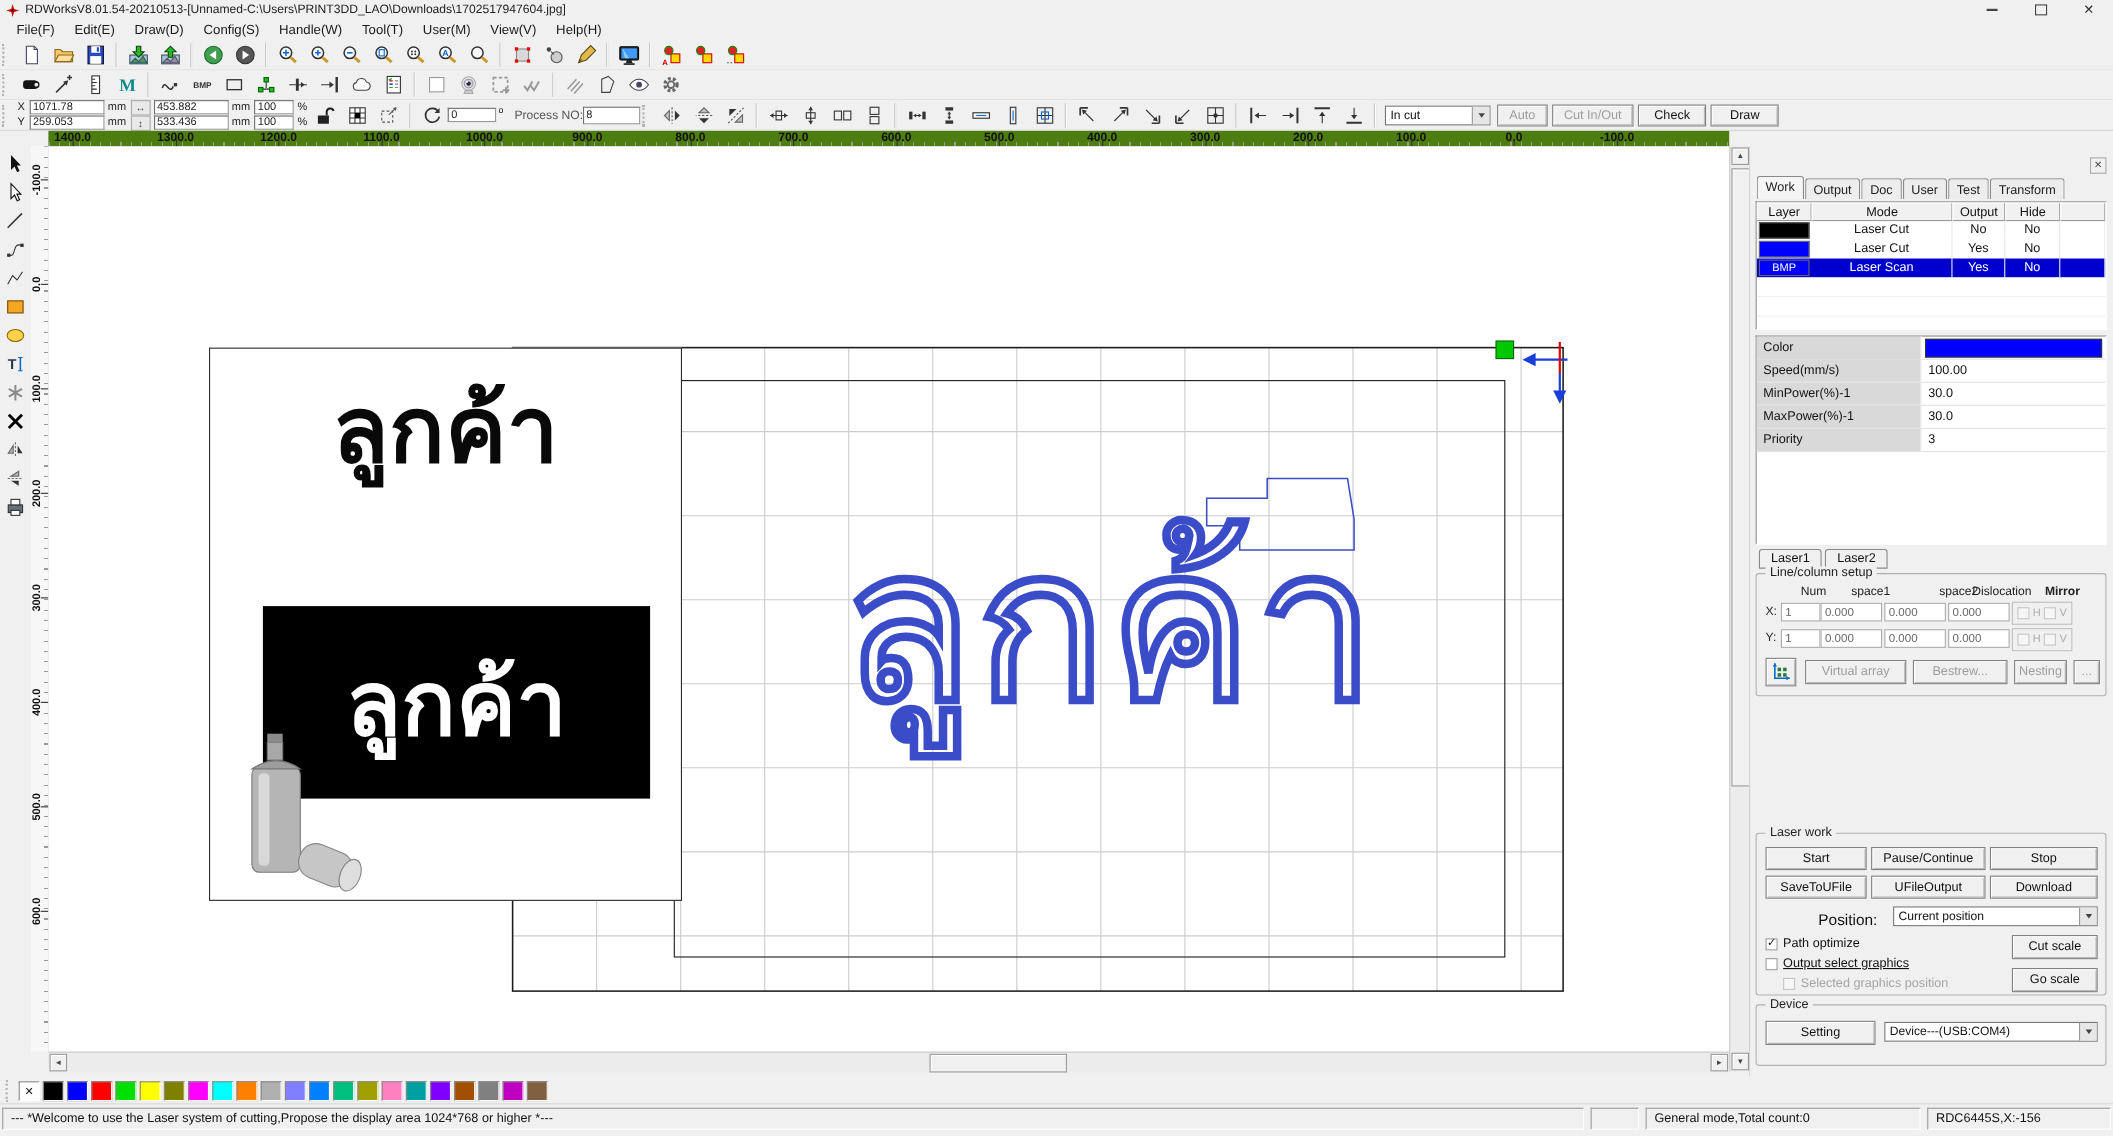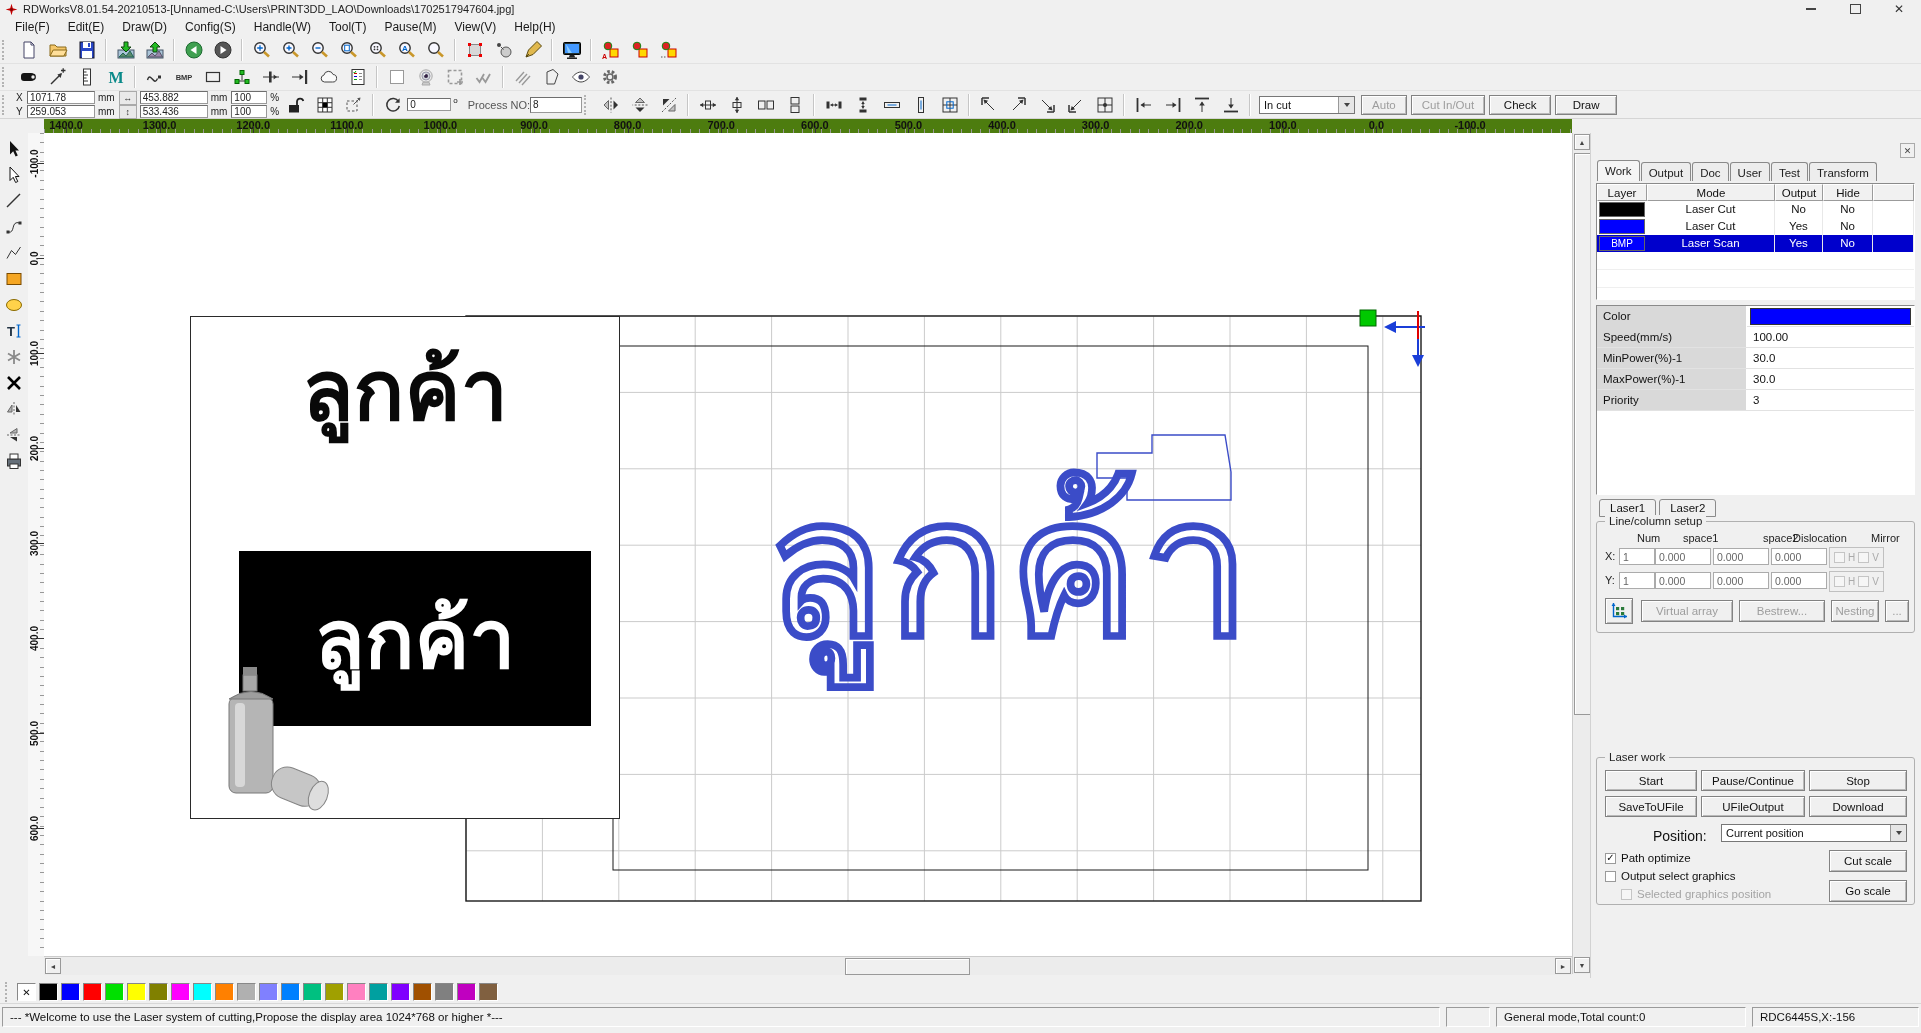--- a/index.html
+++ b/index.html
@@ -194,21 +194,21 @@
     </div>
   </div>
 
   <div class="menubar">
       <span class="menu-item">File(F)</span>
       <span class="menu-item">Edit(E)</span>
       <span class="menu-item">Draw(D)</span>
       <span class="menu-item">Config(S)</span>
       <span class="menu-item">Handle(W)</span>
       <span class="menu-item">Tool(T)</span>
-      <span class="menu-item">Pause(M)</span>
+      <span class="menu-item">User(M)</span>
       <span class="menu-item">View(V)</span>
       <span class="menu-item">Help(H)</span>
     </div>
 
   <div class="tb tb1">
       <div class="vhandle"></div>
       <span class="tile">
         <svg viewBox="0 0 20 20">
           <path d="M5 2h7l3 3v13H5z" fill="#fff" stroke="#446"></path>
           <path d="M12 2v3h3" fill="none" stroke="#446"></path>
@@ -1035,21 +1035,21 @@
         <span class="ltab">Laser2</span>
       </div>
 
     <div class="grp g-lc">
       <span class="grp-title">Line/column setup</span>
       <div id="lc-body">
           <span class="lc-head" style="left: 40px;">Num</span>
           <span class="lc-head" style="left: 86px;">space1</span>
           <span class="lc-head" style="left: 148px; margin-left: 18px;">space2</span>
           <span class="lc-head" style="left: 196px;">Dislocation</span>
-          <span class="lc-head" style="left: 274px;">Mirror</span>
+          <span class="lc-head" style="left: 262px; font-weight: bold;">Mirror</span>
           <span class="lc-lbl" style="left: 8px; top: 28px;">X:</span>
           <input class="ip-flat" value="1" style="left: 22px; top: 26px; width: 28px;">
           <input class="ip-flat" value="0.000" style="left: 58px; top: 26px; width: 48px;">
           <input class="ip-flat" value="0.000" style="left: 116px; top: 26px; width: 48px;">
           <input class="ip-flat" value="0.000" style="left: 174px; top: 26px; width: 48px;">
           <span class="mirror-box" style="left: 232px; top: 25px;">
             <span class="cb dis"></span>
             <span>H</span>
             <span class="cb dis"></span>
             <span>V</span>
@@ -1097,33 +1097,43 @@
           <div class="combo lw-combo">
             <span class="cval">Current position</span>
             <span class="dd">
               <i></i>
             </span>
           </div>
           <div class="chk-row" style="left: 8px; top: 94px;">
             <span class="cb">✓</span>
             <span>Path optimize</span>
           </div>
-          <div class="chk-row" style="left: 8px; top: 112px;">
+          <div class="chk-row" style="left: 8px; top: 112px; text-decoration: underline;">
             <span class="cb"></span>
             <span>Output select graphics</span>
           </div>
           <div class="chk-row dis" style="left: 24px; top: 130px;">
             <span class="cb dis"></span>
             <span>Selected graphics position</span>
           </div>
           <div class="btn" style="position: absolute; left: 232px; top: 92px; width: 78px; height: 22px;">Cut scale</div>
           <div class="btn" style="position: absolute; left: 232px; top: 122px; width: 78px; height: 22px;">Go scale</div>
         </div>
     </div>
 
+    <div class="grp g-dev">
+      <span class="grp-title">Device</span>
+      <div class="btn" style="position:absolute;left:8px;top:14px;width:100px;height:22px">Setting</div>
+      <div class="combo" style="position:absolute;left:116px;top:15px;width:194px">
+        <span class="cval">Device---(USB:COM4)</span>
+        <span class="dd">
+            <i></i>
+          </span>
+      </div>
+    </div>
   </div>
 
   <div class="palette" id="palette">
       <div class="vhandle"></div>
       <span class="pal-cell" style="background: rgb(255, 255, 255);">✕</span>
       <span class="pal-cell" style="background: rgb(0, 0, 0);"></span>
       <span class="pal-cell" style="background: rgb(0, 0, 255);"></span>
       <span class="pal-cell" style="background: rgb(255, 0, 0);"></span>
       <span class="pal-cell" style="background: rgb(0, 224, 0);"></span>
       <span class="pal-cell" style="background: rgb(255, 255, 0);"></span>

